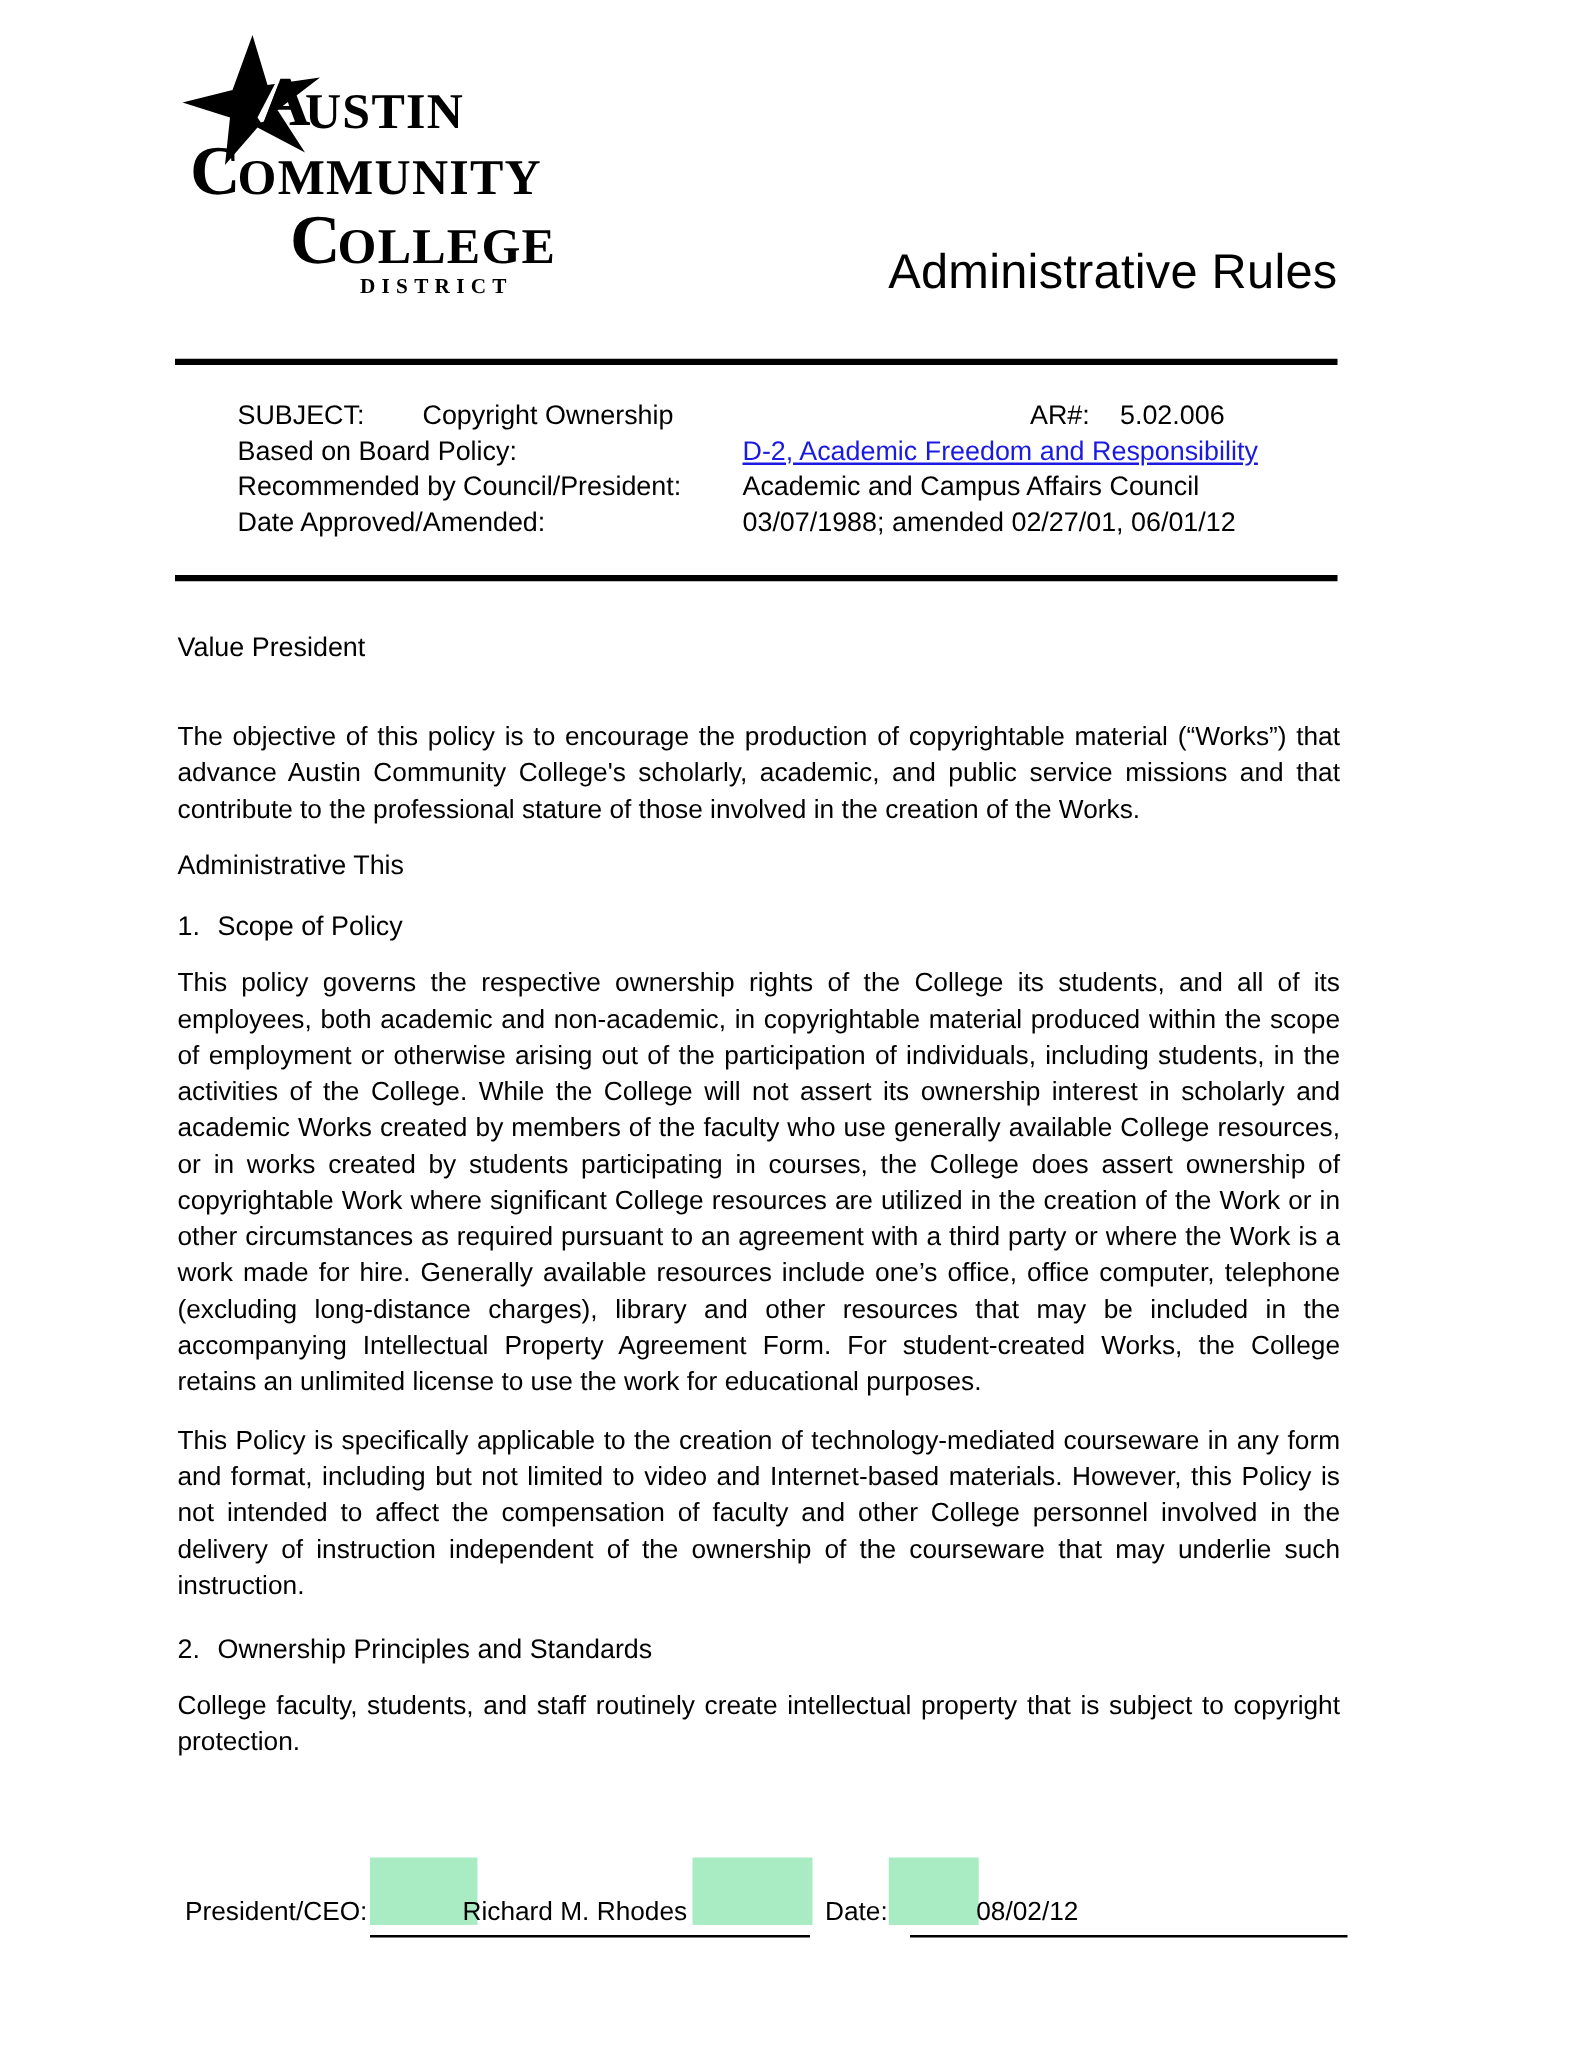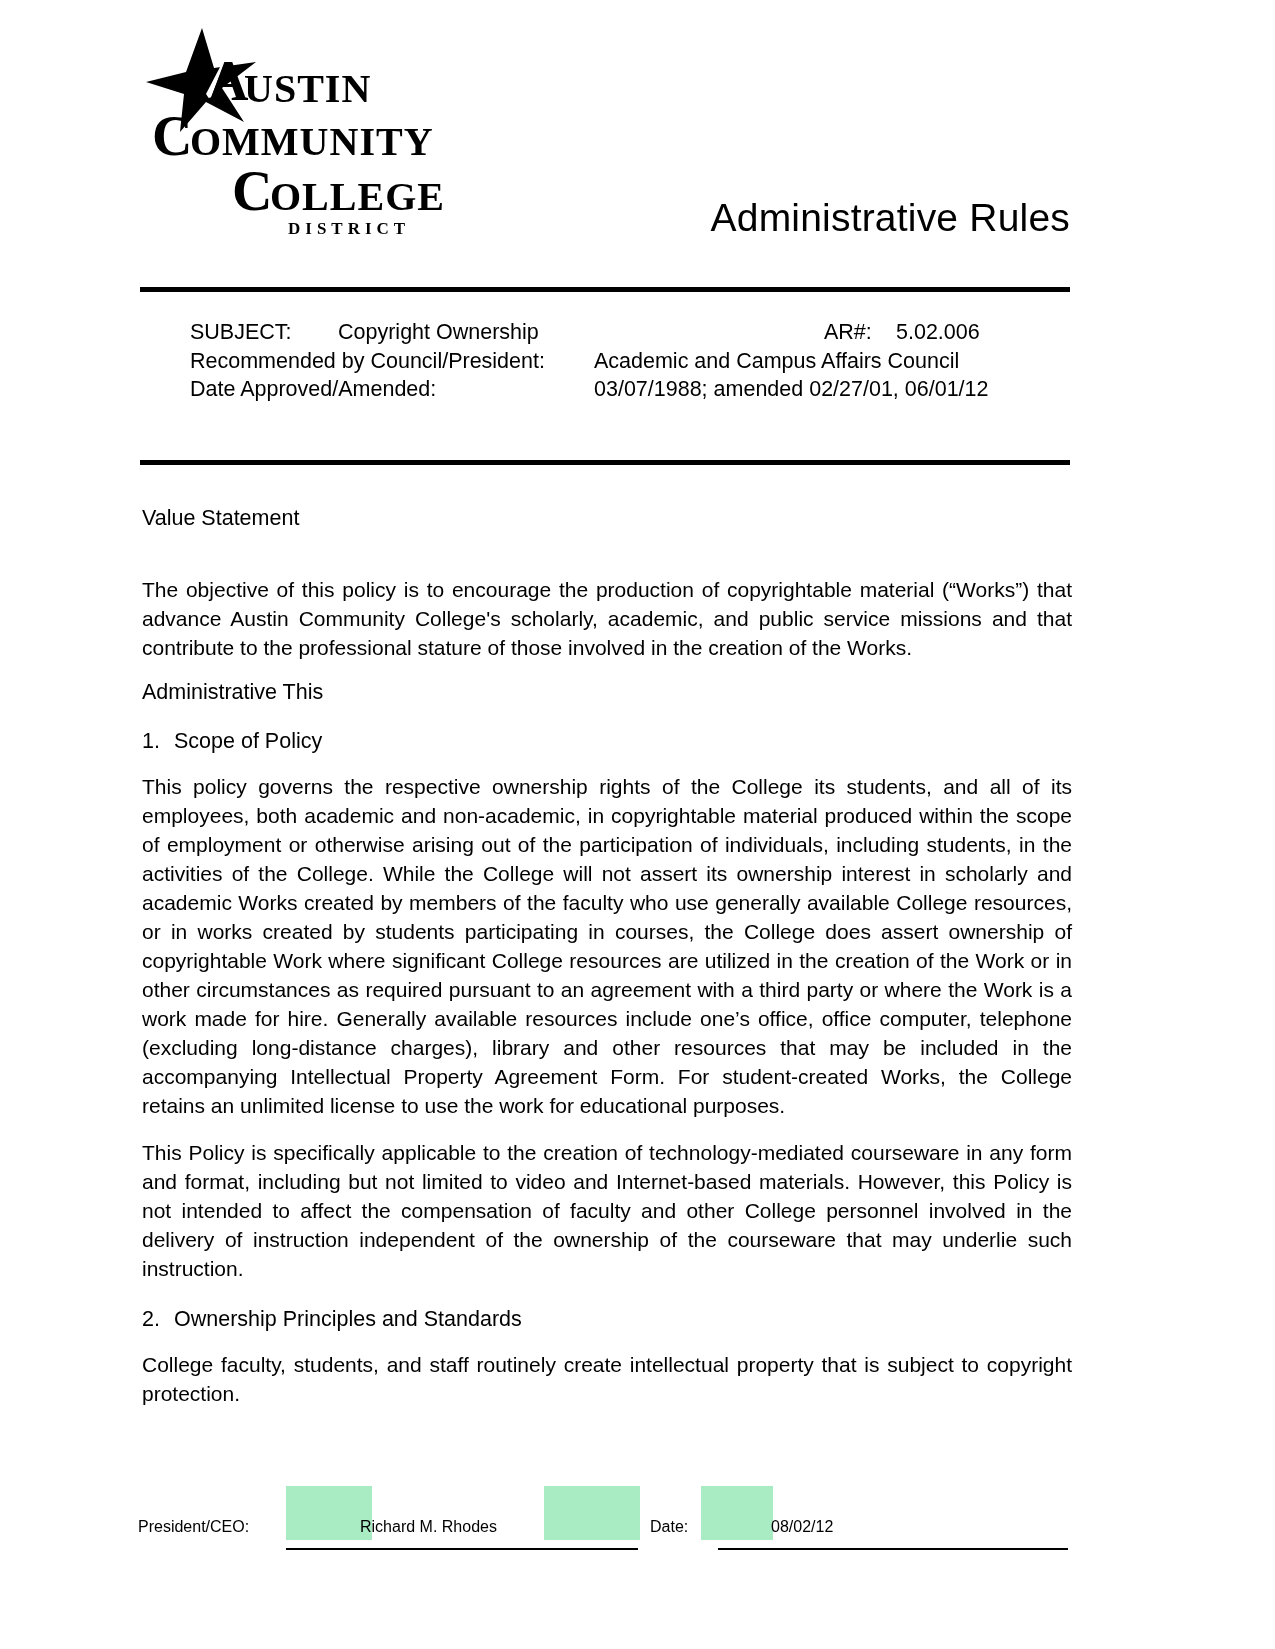--- a/index.html
+++ b/index.html
@@ -118,24 +118,24 @@
   }
   .numbered {
     font-size: 21.5px;
     margin: 24px 0 0 0;
   }
   .numbered .num { display: inline-block; width: 32px; }
 
   
   .sig {
     position: absolute;
-    left: 138px;
+    left: 148px;
     top: 1508px;
     width: 930px;
-    font-size: 16px;
+    font-size: 21px;
     height: 44px;
   }
   .sig-label { position: absolute; left: 0; top: 10px; }
   .hl {
     position: absolute;
     background: #a9ecc4;
   }
   .hl1 { left: 148px; top: -22px; width: 86px; height: 54px; }
   .hl2 { left: 406px; top: -22px; width: 96px; height: 54px; }
   .hl3 { left: 563px; top: -22px; width: 72px; height: 54px; }
@@ -200,34 +200,38 @@
     <div class="rule-thick rule-top"></div>
   </div>
 
   <div class="meta">
     <div class="meta-row">
       <span class="subject-label">SUBJECT:</span><span>Copyright Ownership</span>
       <span class="ar-label">AR#:</span>
       <span class="ar-value">5.02.006</span>
     </div>
     <div class="meta-row">
+      <span class="meta-label">Based on Board Policy:</span>
+      <span class="meta-val-col"><a class="policy-link" href="#">D-2, Academic Freedom and Responsibility</a></span>
+    </div>
+    <div class="meta-row">
       <span class="meta-label">Recommended by Council/President:</span>
       <span class="meta-val-col">Academic and Campus Affairs Council</span>
     </div>
     <div class="meta-row">
       <span class="meta-label">Date Approved/Amended:</span>
       <span class="meta-val-col">03/07/1988; amended 02/27/01, 06/01/12</span>
     </div>
   </div>
 
   <div class="rule-thick rule-bottom"></div>
 
   <div class="body">
 
-    <div class="sec-head">Value Statement</div>
+    <div class="sec-head">Value President</div>
     <p class="para serifish">The objective of this policy is to encourage the production of copyrightable material (“Works”) that advance Austin Community College's scholarly, academic, and public service missions and that contribute to the professional stature of those involved in the creation of the Works.</p>
 
     <div class="sec-head">Administrative This</div>
 
     <p class="numbered">
       <span class="num">1.</span><span>Scope of Policy</span>
     </p>
 
     <p class="para">This policy governs the respective ownership rights of the College its students, and all of its employees, both academic and non-academic, in copyrightable material produced within the scope of employment or otherwise arising out of the participation of individuals, including students, in the activities of the College.  While the College will not assert its ownership interest in scholarly and academic Works created by members of the faculty who use generally available College resources, or in works created by students participating in courses, the College does assert ownership of copyrightable Work where significant College resources are utilized in the creation of the Work or in other circumstances as required pursuant to an agreement with a third party or where the Work is a work made for hire. Generally available resources include one’s office, office computer, telephone (excluding long-distance charges), library and other resources that may be included in the accompanying Intellectual Property Agreement Form. For student-created Works, the College retains an unlimited license to use the work for educational purposes.</p>
     <p class="para">This Policy is specifically applicable to the creation of technology-mediated courseware in any form and format, including but not limited to video and Internet-based materials.  However, this Policy is not intended to affect the compensation of faculty and other College personnel involved in the delivery of instruction independent of the ownership of the courseware that may underlie such instruction.</p>

